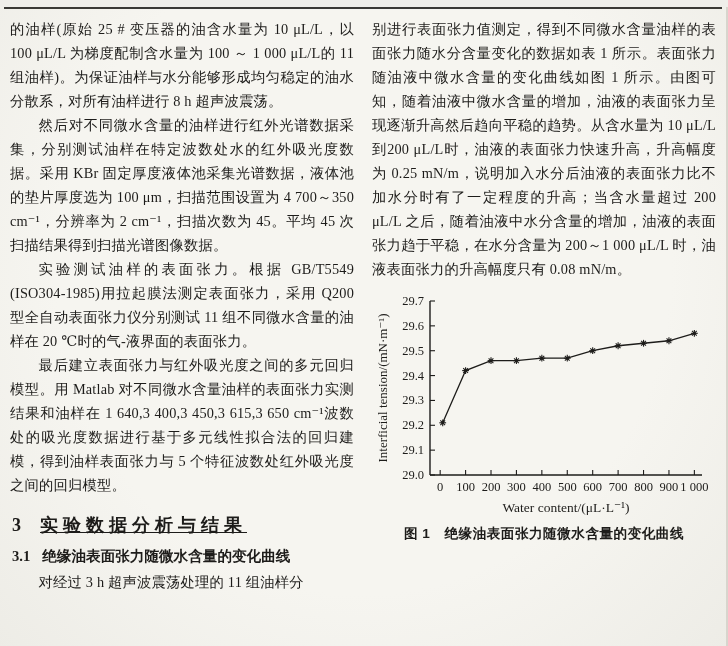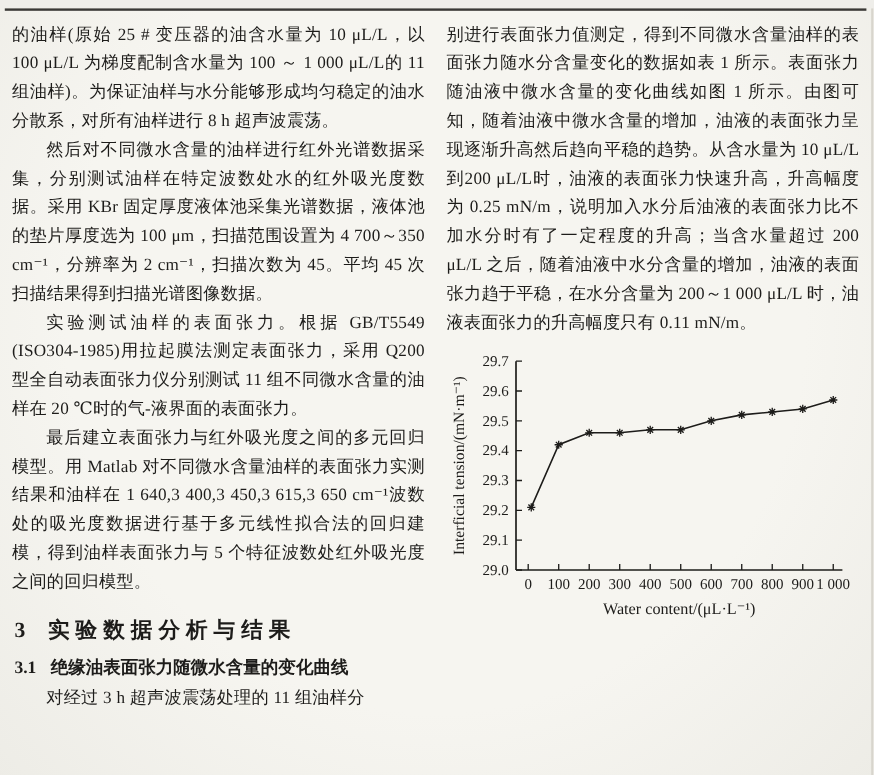--- a/index.html
+++ b/index.html
@@ -27,21 +27,21 @@
   .col{width:345px;}
   .col p{
     margin:0;font-size:14.3px;line-height:24px;text-align:justify;
     letter-spacing:0.2px;
   }
   .col p.indent{text-indent:2em;}
   h2.sec{
     margin:16px 0 10px 2px;font-size:18px;font-weight:bold;letter-spacing:1px;
   }
   h2.sec .sec-num{margin-right:18px;}
-  h2.sec .sec-title{letter-spacing:5px;}
+  h2.sec .sec-title{letter-spacing:5px;text-decoration:underline;}
   h3.subsec{
     margin:10px 0 4px 2px;font-size:14.6px;font-weight:bold;
     font-family:"Liberation Sans","DejaVu Sans",sans-serif;
   }
   h3.subsec .sub-num{margin-right:12px;font-family:"Liberation Serif",serif;}
   
   figure{margin:10px 0 0 0;}
   .chart-wrap{display:flex;justify-content:center;}
   figcaption{margin-top:4px;}
   .cap-zh{
@@ -77,21 +77,21 @@
       </h2>
 
       <h3 class="subsec">
         <span class="sub-num">3.1</span><span>绝缘油表面张力随微水含量的变化曲线</span>
       </h3>
 
       <p class="indent">对经过 3 h 超声波震荡处理的 11 组油样分</p>
     </div>
 
     <div class="col">
-      <p>别进行表面张力值测定，得到不同微水含量油样的表面张力随水分含量变化的数据如表 1 所示。表面张力随油液中微水含量的变化曲线如图 1 所示。由图可知，随着油液中微水含量的增加，油液的表面张力呈现逐渐升高然后趋向平稳的趋势。从含水量为 10 μL/L 到200 μL/L时，油液的表面张力快速升高，升高幅度为 0.25 mN/m，说明加入水分后油液的表面张力比不加水分时有了一定程度的升高；当含水量超过 200 μL/L 之后，随着油液中水分含量的增加，油液的表面张力趋于平稳，在水分含量为 200～1 000 μL/L 时，油液表面张力的升高幅度只有 0.11 mN/m。</p>
+      <p>别进行表面张力值测定，得到不同微水含量油样的表面张力随水分含量变化的数据如表 1 所示。表面张力随油液中微水含量的变化曲线如图 1 所示。由图可知，随着油液中微水含量的增加，油液的表面张力呈现逐渐升高然后趋向平稳的趋势。从含水量为 10 μL/L 到200 μL/L时，油液的表面张力快速升高，升高幅度为 0.25 mN/m，说明加入水分后油液的表面张力比不加水分时有了一定程度的升高；当含水量超过 200 μL/L 之后，随着油液中水分含量的增加，油液的表面张力趋于平稳，在水分含量为 200～1 000 μL/L 时，油液表面张力的升高幅度只有 0.08 mN/m。</p>
 
       <figure>
         <div class="chart-wrap">
           <svg id="chart" width="340" height="230" viewBox="0 0 340 230">
               <line x1="56" y1="10" x2="56" y2="184" stroke="#1d1c1a" stroke-width="1.4"></line>
               <line x1="56" y1="184" x2="328" y2="184" stroke="#1d1c1a" stroke-width="1.4"></line>
               <line x1="56" y1="184" x2="61" y2="184" stroke="#1d1c1a" stroke-width="1.1"></line>
               <text x="50" y="188" text-anchor="end" font-size="12.5">29.0</text>
               <line x1="56" y1="159.14285714285677" x2="61" y2="159.14285714285677" stroke="#1d1c1a" stroke-width="1.1"></line>
               <text x="50" y="163.14285714285677" text-anchor="end" font-size="12.5">29.1</text>
@@ -183,18 +183,19 @@
               <line x1="316.97383177570094" y1="42.3142857142855" x2="323.7738317757009" y2="42.3142857142855" stroke="#1d1c1a" stroke-width="1.1"></line>
               <line x1="320.3738317757009" y1="38.9142857142855" x2="320.3738317757009" y2="45.714285714285495" stroke="#1d1c1a" stroke-width="1.1"></line>
               <line x1="317.9938317757009" y1="39.934285714285494" x2="322.7538317757009" y2="44.6942857142855" stroke="#1d1c1a" stroke-width="1.1"></line>
               <line x1="317.9938317757009" y1="44.6942857142855" x2="322.7538317757009" y2="39.934285714285494" stroke="#1d1c1a" stroke-width="1.1"></line>
               <circle cx="320.3738317757009" cy="42.3142857142855" r="1.5" fill="#1d1c1a"></circle>
               <text x="192" y="221" text-anchor="middle" font-size="13.5">Water content/(μL·L⁻¹)</text>
               <text x="13" y="97" text-anchor="middle" font-size="13" transform="rotate(-90 13 97)">Interficial tension/(mN·m⁻¹)</text>
             </svg>
         </div>
         <figcaption>
+          <div class="cap-zh">图 1　绝缘油表面张力随微水含量的变化曲线</div>
         </figcaption>
       </figure>
     </div>
 
   </div>
 </div>
 
 </body></html>

